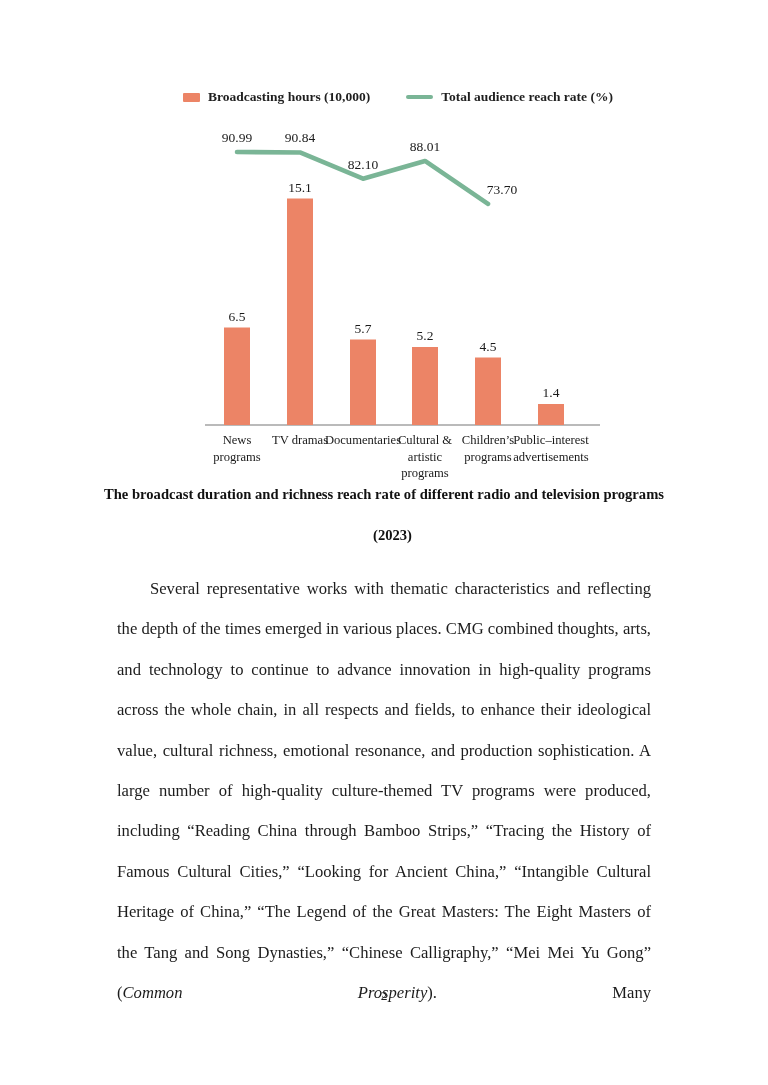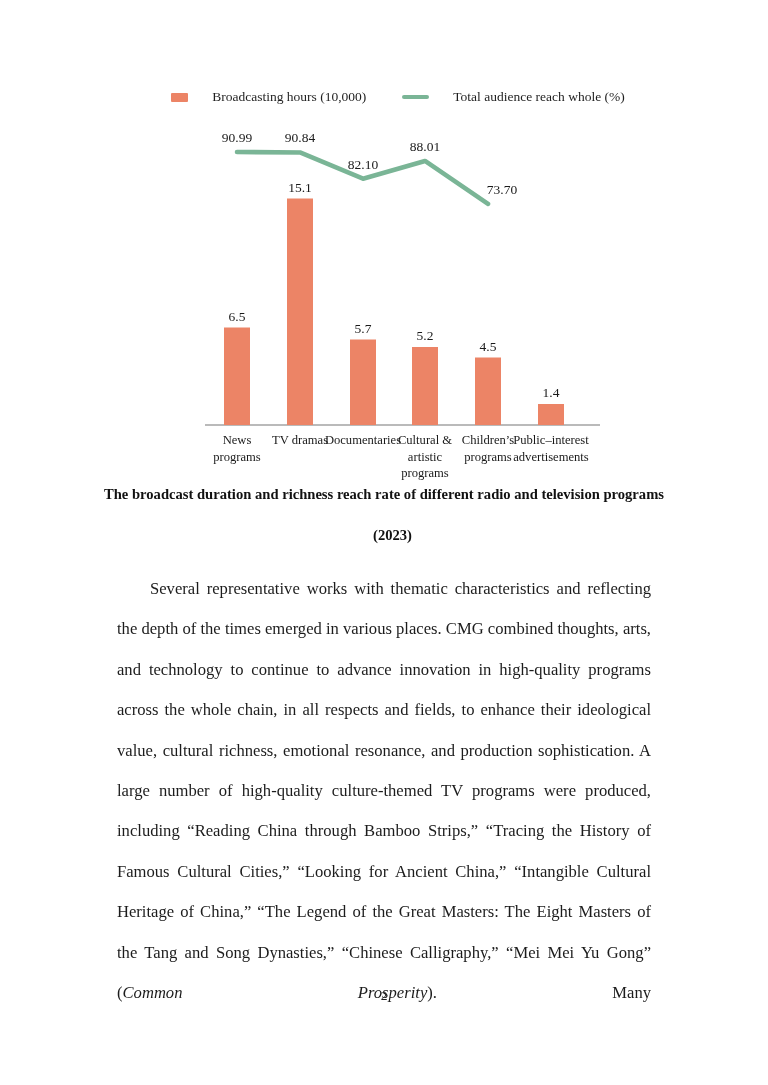--- a/index.html
+++ b/index.html
@@ -10,21 +10,21 @@
     background:#ffffff;
     font-family:"Liberation Serif", serif;
     color:#1a1a1a;
     overflow:hidden;
   }
   .legend {
     position:absolute; top:89px; left:148px; width:500px;
     display:flex; justify-content:center; align-items:center; gap:36px;
     font-size:13.5px; color:#1f1f1f;
   }
-  .legend-item { display:flex; align-items:center; gap:24px; }
+  .legend-item { display:flex; align-items:center; gap:8px;font-weight:bold; }
   .swatch-bar  { width:17px; height:9px; display:inline-block; border-radius:1px; }
   .swatch-line { width:27px; height:4.5px; display:inline-block; border-radius:2.5px; }
   .chart-canvas { position:absolute; left:0; top:0; }
   .caption-line1 {
     position:absolute; top:486px; left:55px; right:55px;
     text-align:center; font-weight:bold; font-size:14.6px; color:#111;
   }
   .caption-line2 {
     position:absolute; top:527px; left:17px; right:0;
     text-align:center; font-weight:bold; font-size:14.6px; color:#111;
@@ -45,21 +45,21 @@
 
 <div class="page">
 
   <div class="legend">
     <div class="legend-item">
       <span class="swatch-bar" style="background: rgb(236, 132, 102);"></span>
       <span>Broadcasting hours (10,000)</span>
     </div>
     <div class="legend-item">
       <span class="swatch-line" style="background: rgb(122, 181, 150);"></span>
-      <span>Total audience reach whole (%)</span>
+      <span>Total audience reach rate (%)</span>
     </div>
   </div>
 
   <svg class="chart-canvas" width="768" height="485" viewBox="0 0 768 485" xmlns="http://www.w3.org/2000/svg">
       <line x1="205" y1="425" x2="600" y2="425" stroke="#A3A3A3" stroke-width="1.6"></line>
       <rect x="224" y="327.5" width="26" height="97.5" fill="#EC8466"></rect>
       <text x="237" y="320.5" text-anchor="middle" fill="#1a1a1a" font-family="&quot;Liberation Serif&quot;, serif" font-size="13.5" font-weight="normal">6.5</text>
       <rect x="287" y="198.5" width="26" height="226.5" fill="#EC8466"></rect>
       <text x="300" y="191.5" text-anchor="middle" fill="#1a1a1a" font-family="&quot;Liberation Serif&quot;, serif" font-size="13.5" font-weight="normal">15.1</text>
       <rect x="350" y="339.5" width="26" height="85.5" fill="#EC8466"></rect>

